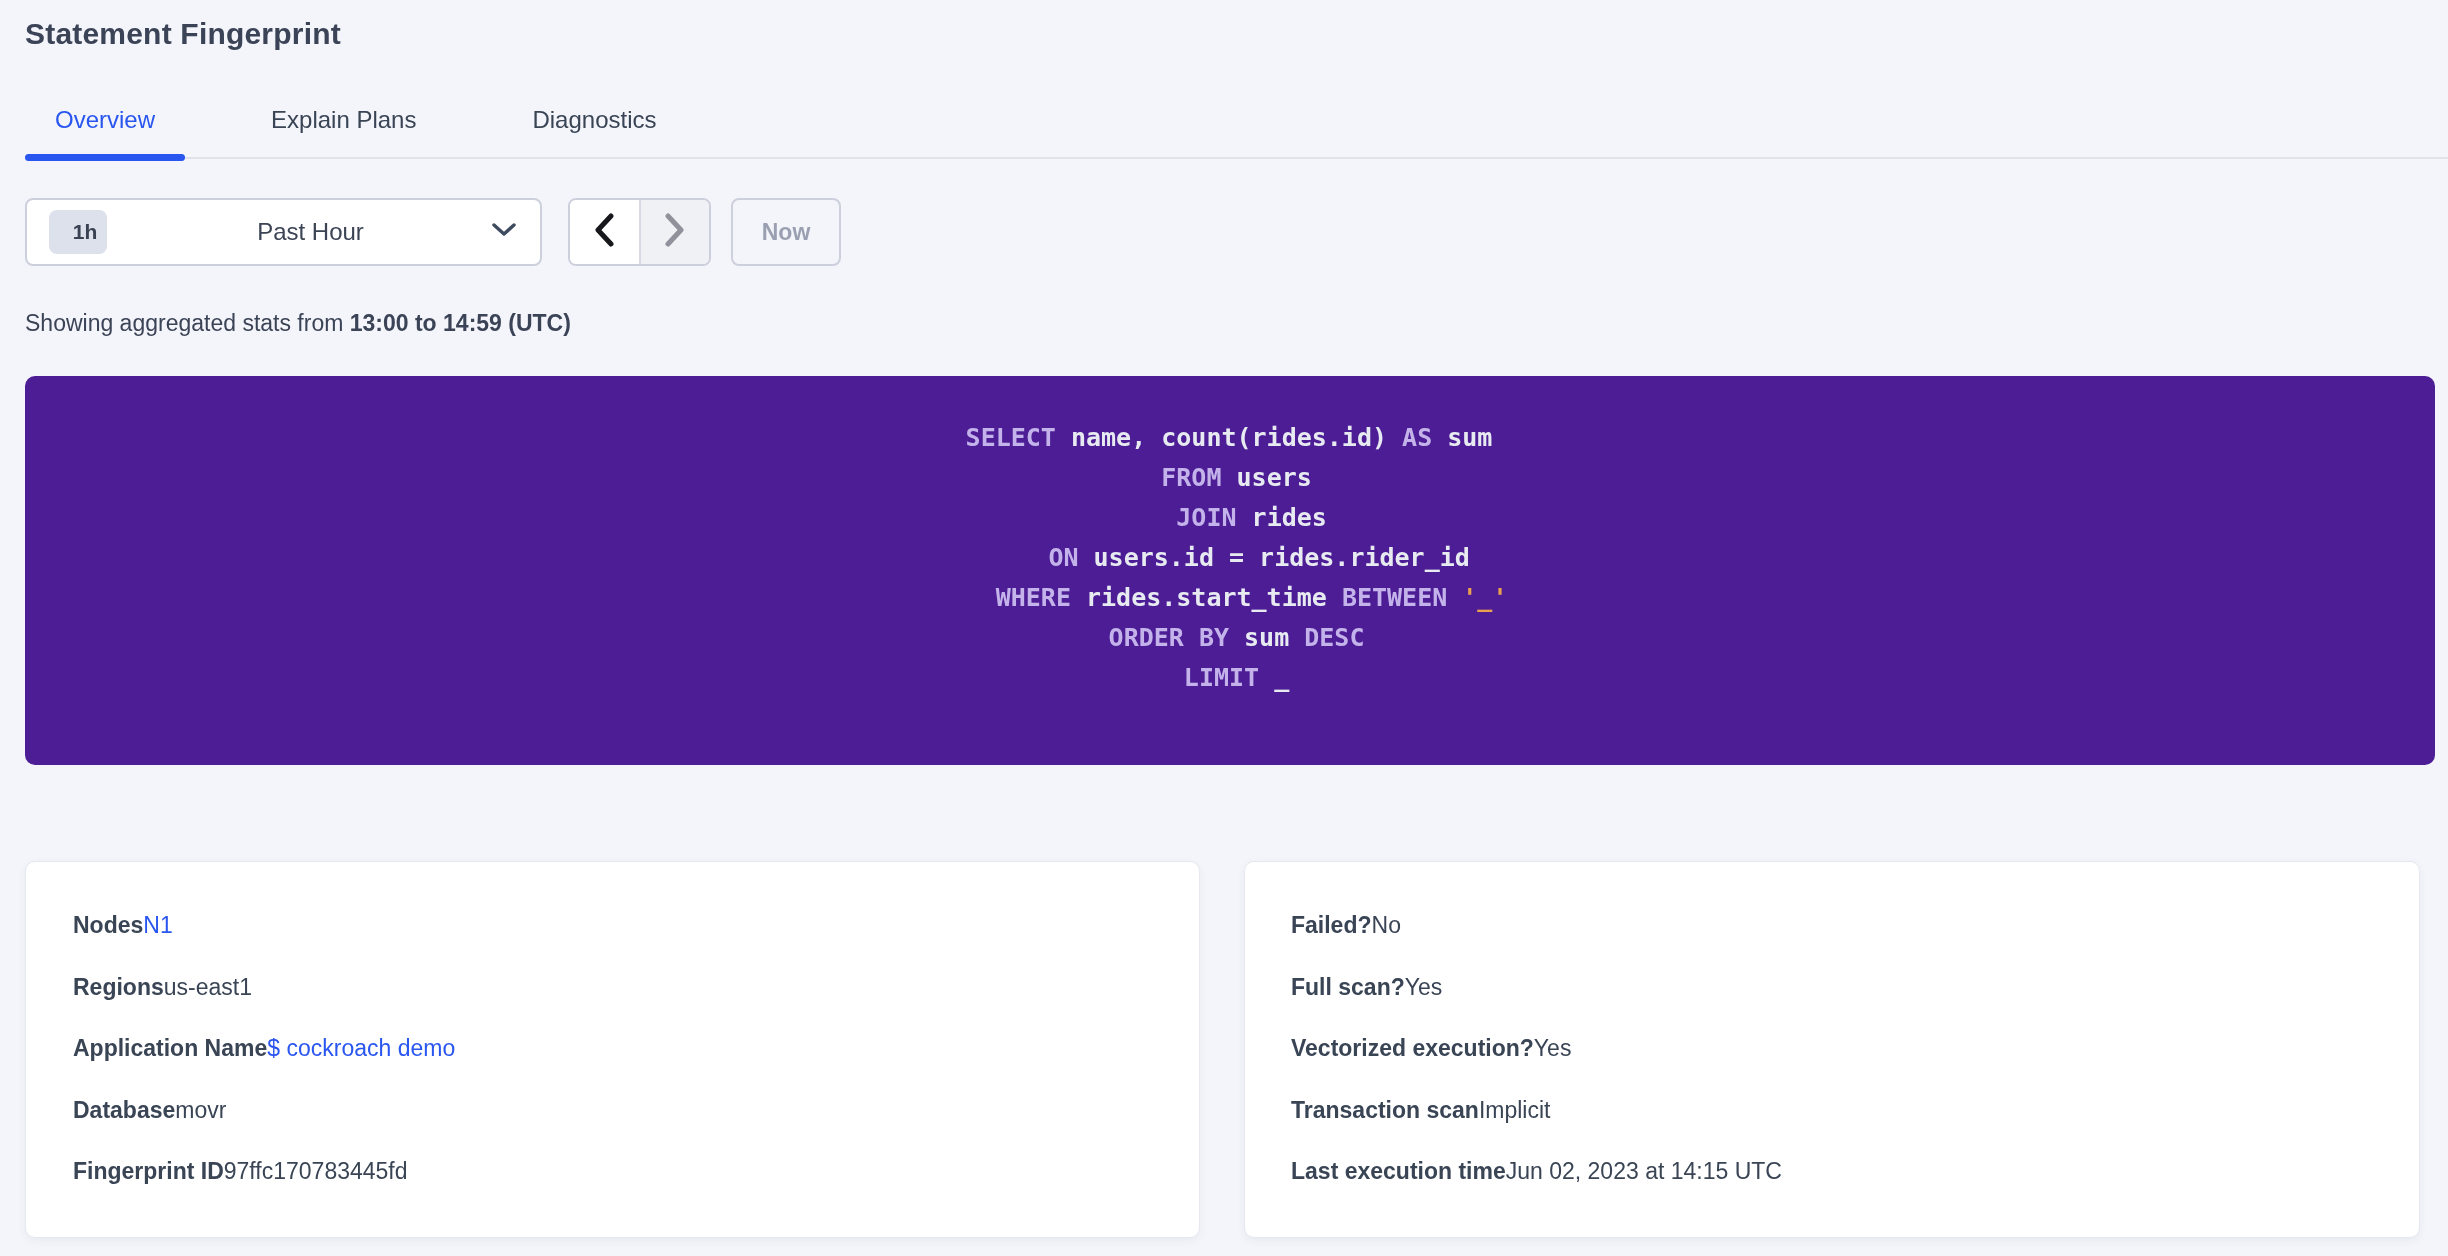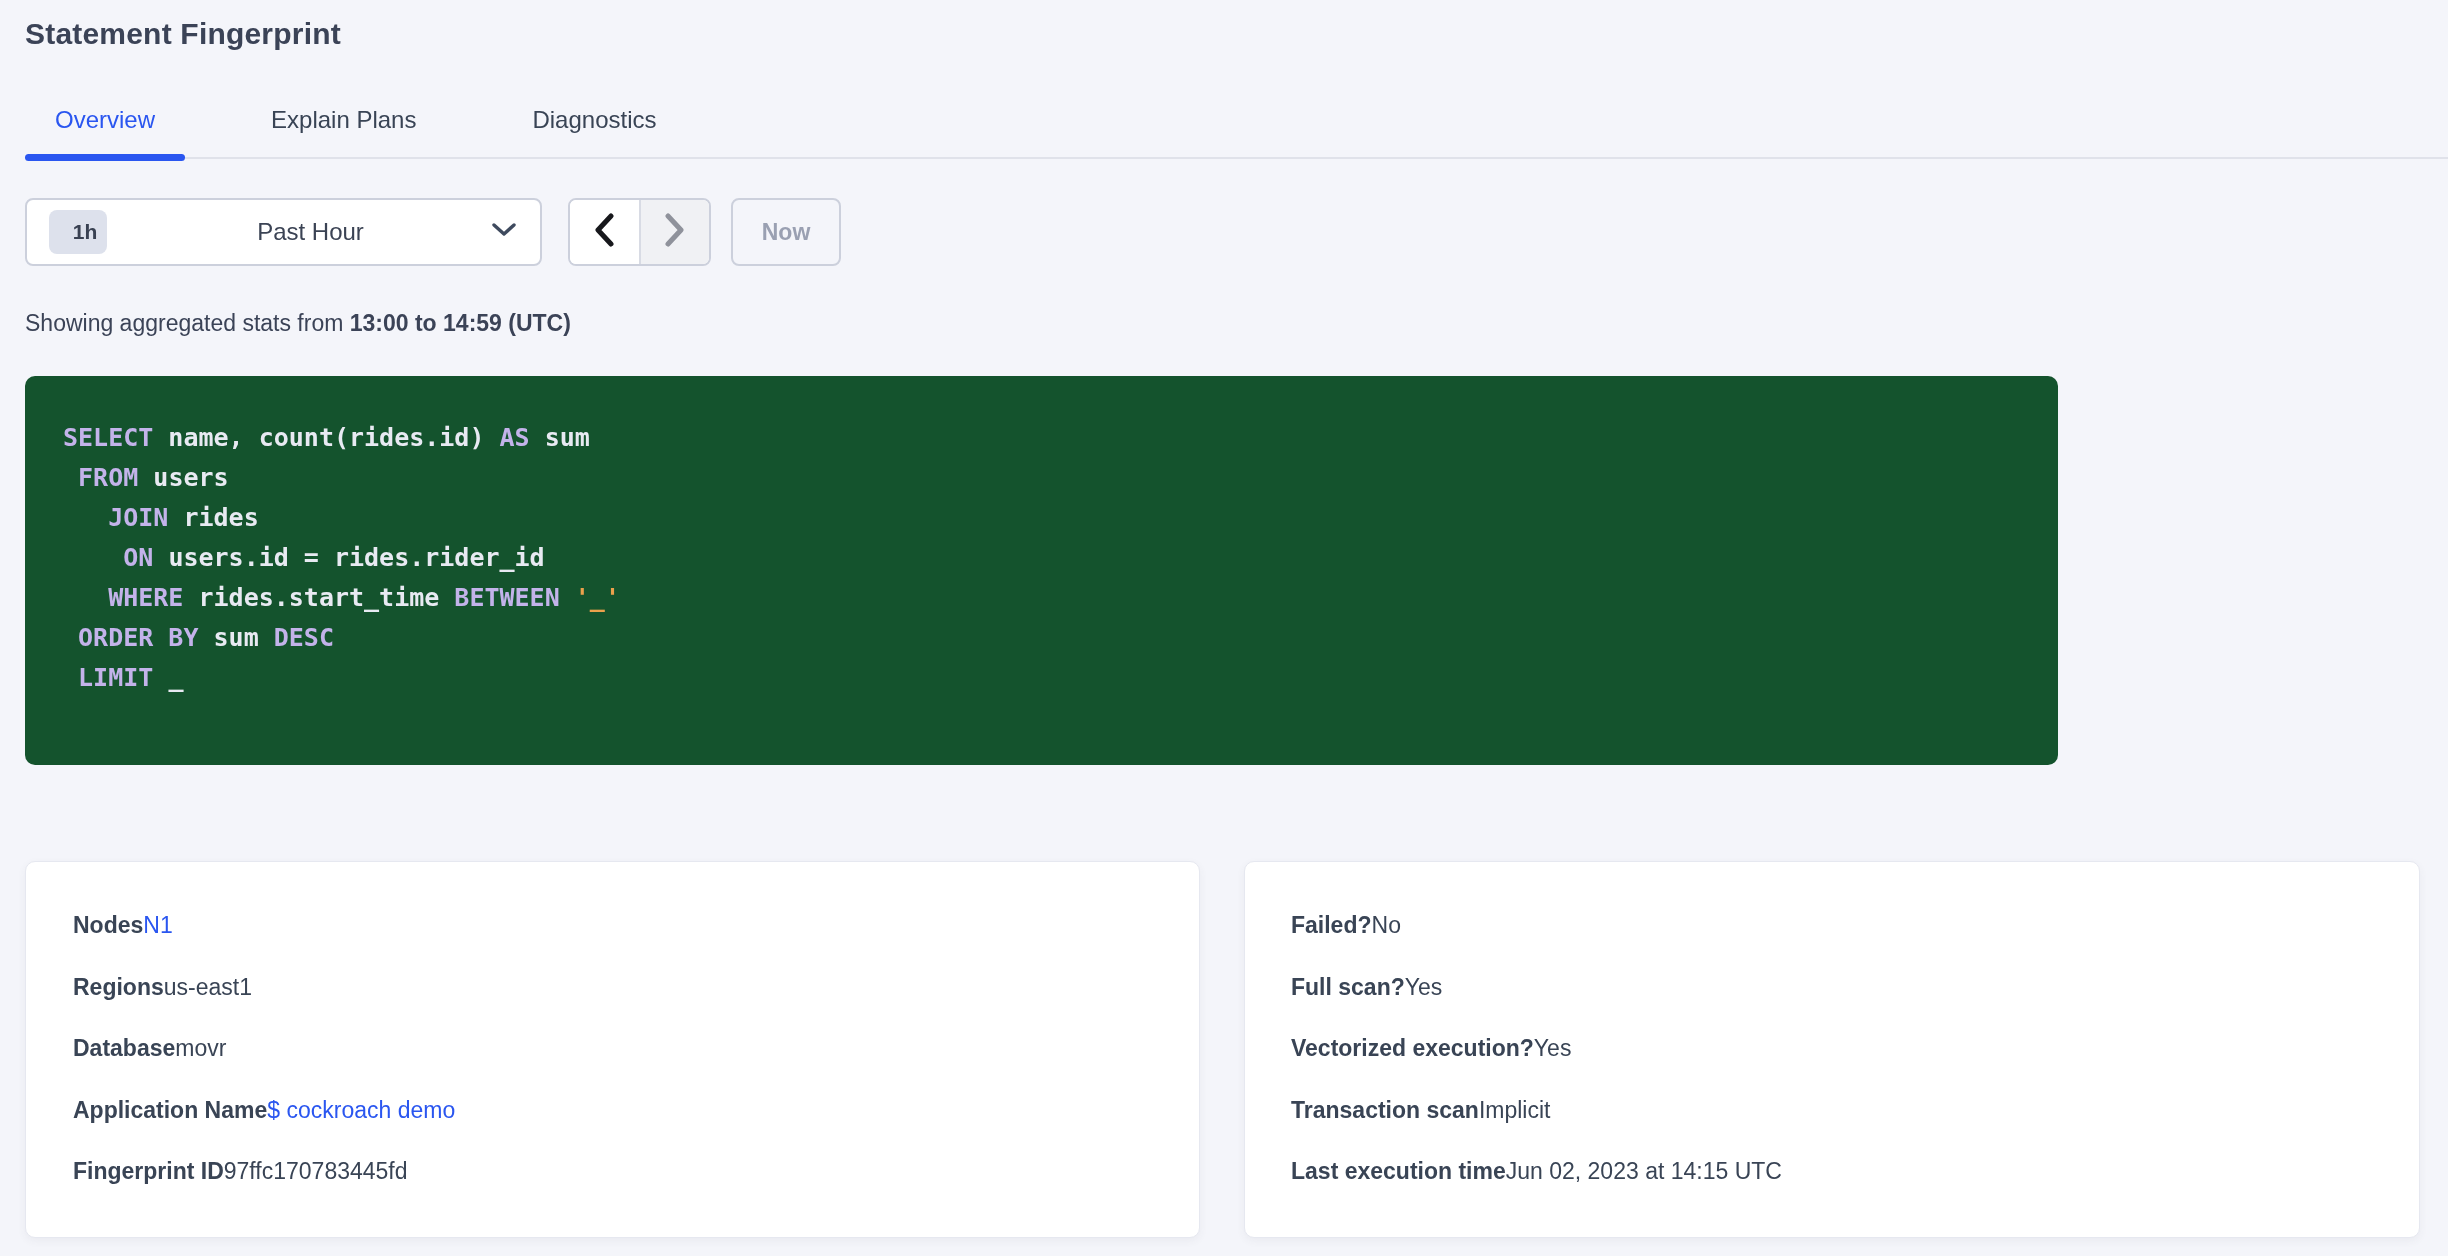--- a/index.html
+++ b/index.html
@@ -131,25 +131,26 @@
     margin: 42px 0 0 25px;
     font-size: 23px;
     line-height: 30px;
     color: #3b4357;
   }
   .stats-line .stats-range { font-weight: 700; }
 
   
   .sql-box {
     margin: 38px 0 0 25px;
-    width: 2033px;
+    width: 2410px;
     height: 389px;
-    background: #14532d;
+    background: #4c1d95;
     border-radius: 10px;
     padding: 42px 40px 27px 38px;
+    text-align: center;
   }
   .sql-code {
     font-family: "DejaVu Sans Mono", monospace;
     font-size: 25px;
     line-height: 40px;
   }
   .sql-line { white-space: pre; }
   .tok-keyword { color: #c3b3ea; font-weight: 700; }
   .tok-plain   { color: #e8eaf2; font-weight: 700; }
   .tok-string  { color: #eba14c; font-weight: 700; }
@@ -259,28 +260,28 @@
     <div class="card left">
       <div class="kv-row">
         <span class="kv-label">Nodes</span>
         <span class="kv-value link">N1</span>
       </div>
       <div class="kv-row">
         <span class="kv-label">Regions</span>
         <span class="kv-value">us-east1</span>
       </div>
       <div class="kv-row">
+        <span class="kv-label">Application Name</span>
+        <span class="kv-value link">$ cockroach demo</span>
+      </div>
+      <div class="kv-row">
         <span class="kv-label">Database</span>
         <span class="kv-value">movr</span>
       </div>
       <div class="kv-row">
-        <span class="kv-label">Application Name</span>
-        <span class="kv-value link">$ cockroach demo</span>
-      </div>
-      <div class="kv-row">
         <span class="kv-label">Fingerprint ID</span>
         <span class="kv-value">97ffc170783445fd</span>
       </div>
     </div>
 
     <div class="card right">
       <div class="kv-row">
         <span class="kv-label">Failed?</span>
         <span class="kv-value">No</span>
       </div>

